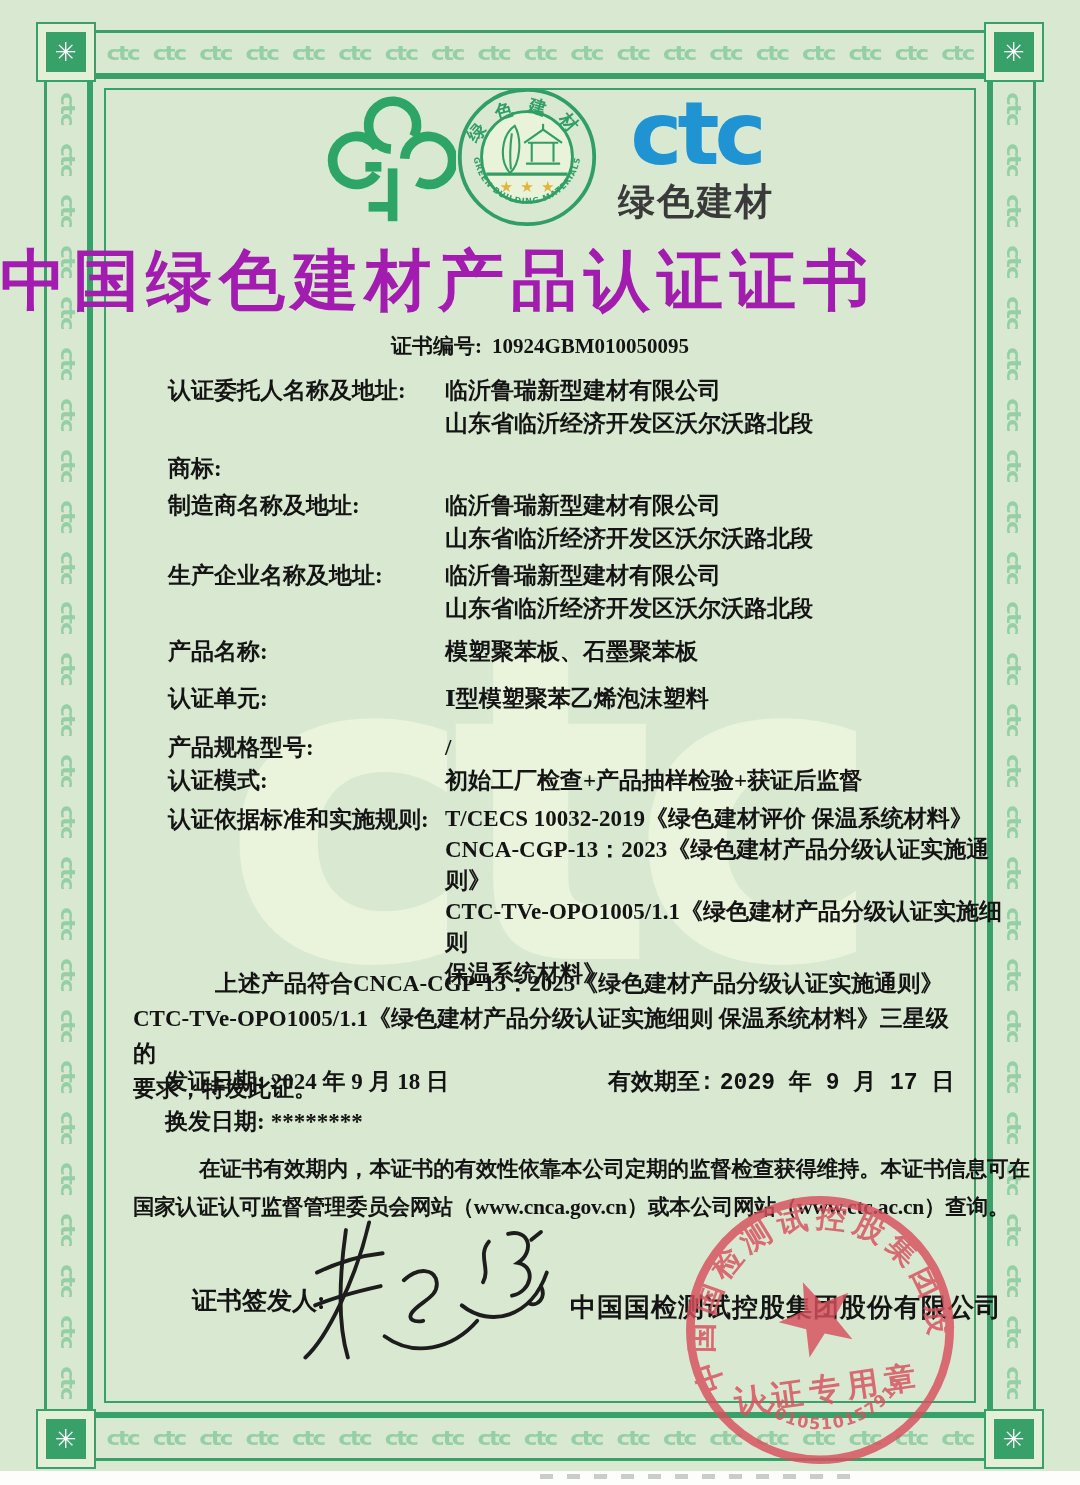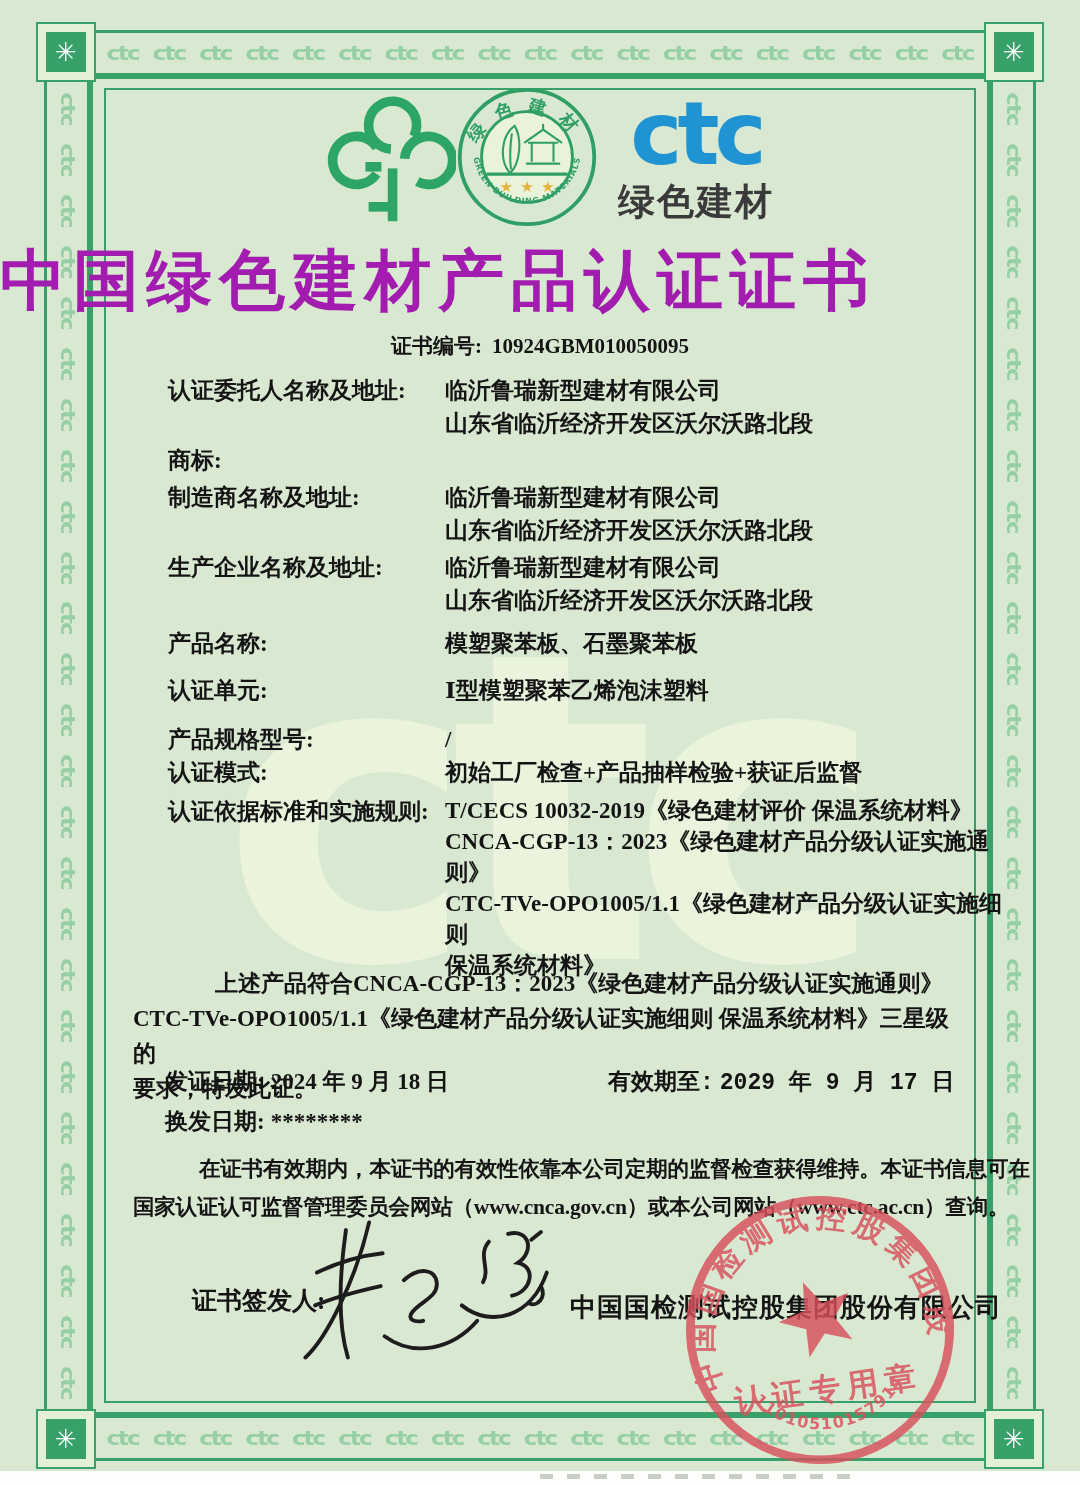--- a/index.html
+++ b/index.html
@@ -39,21 +39,21 @@
   .title{position:absolute;top:236px;left:0;right:0;z-index:3;
          font-size:66px;font-weight:bold;color:#a21caf;letter-spacing:7px;}
   .certno{position:absolute;top:332px;left:0;right:0;text-align:center;z-index:3;
           font-size:21px;font-weight:bold;}
   .certno .num{margin-left:10px;}
   
   .fields{position:absolute;left:168px;top:374px;width:845px;z-index:3;}
   .field-row{display:flex;}
   .field-label{flex:none;width:277px;font-size:23px;font-weight:bold;line-height:33px;}
   .field-value{font-size:23px;font-weight:bold;line-height:33px;}
-  .f2{margin-top:4px}.f3{margin-top:4px}.f4{margin-top:4px}.f5{margin-top:14px}
+  .f2{margin-top:12px}.f3{margin-top:4px}.f4{margin-top:4px}.f5{margin-top:14px}
   .f6{margin-top:10px}.f7{margin-top:16px}.f8{}.f9{margin-top:6px}
   .field-row:last-child .field-value div{line-height:31px;}
   
   .statement{position:absolute;left:133px;top:966px;width:825px;z-index:3;font-size:23px;font-weight:bold;}
   .statement div{line-height:35px;}
   .statement div:first-child{text-indent:82px;}
   .daterow{position:absolute;z-index:3;font-size:23px;font-weight:bold;}
   .d-issue{left:165px;top:1066px;}
   .d-valid{left:608px;top:1066px;font-family:Liberation Mono, monospace;}
   .d-renew{left:165px;top:1106px;}

